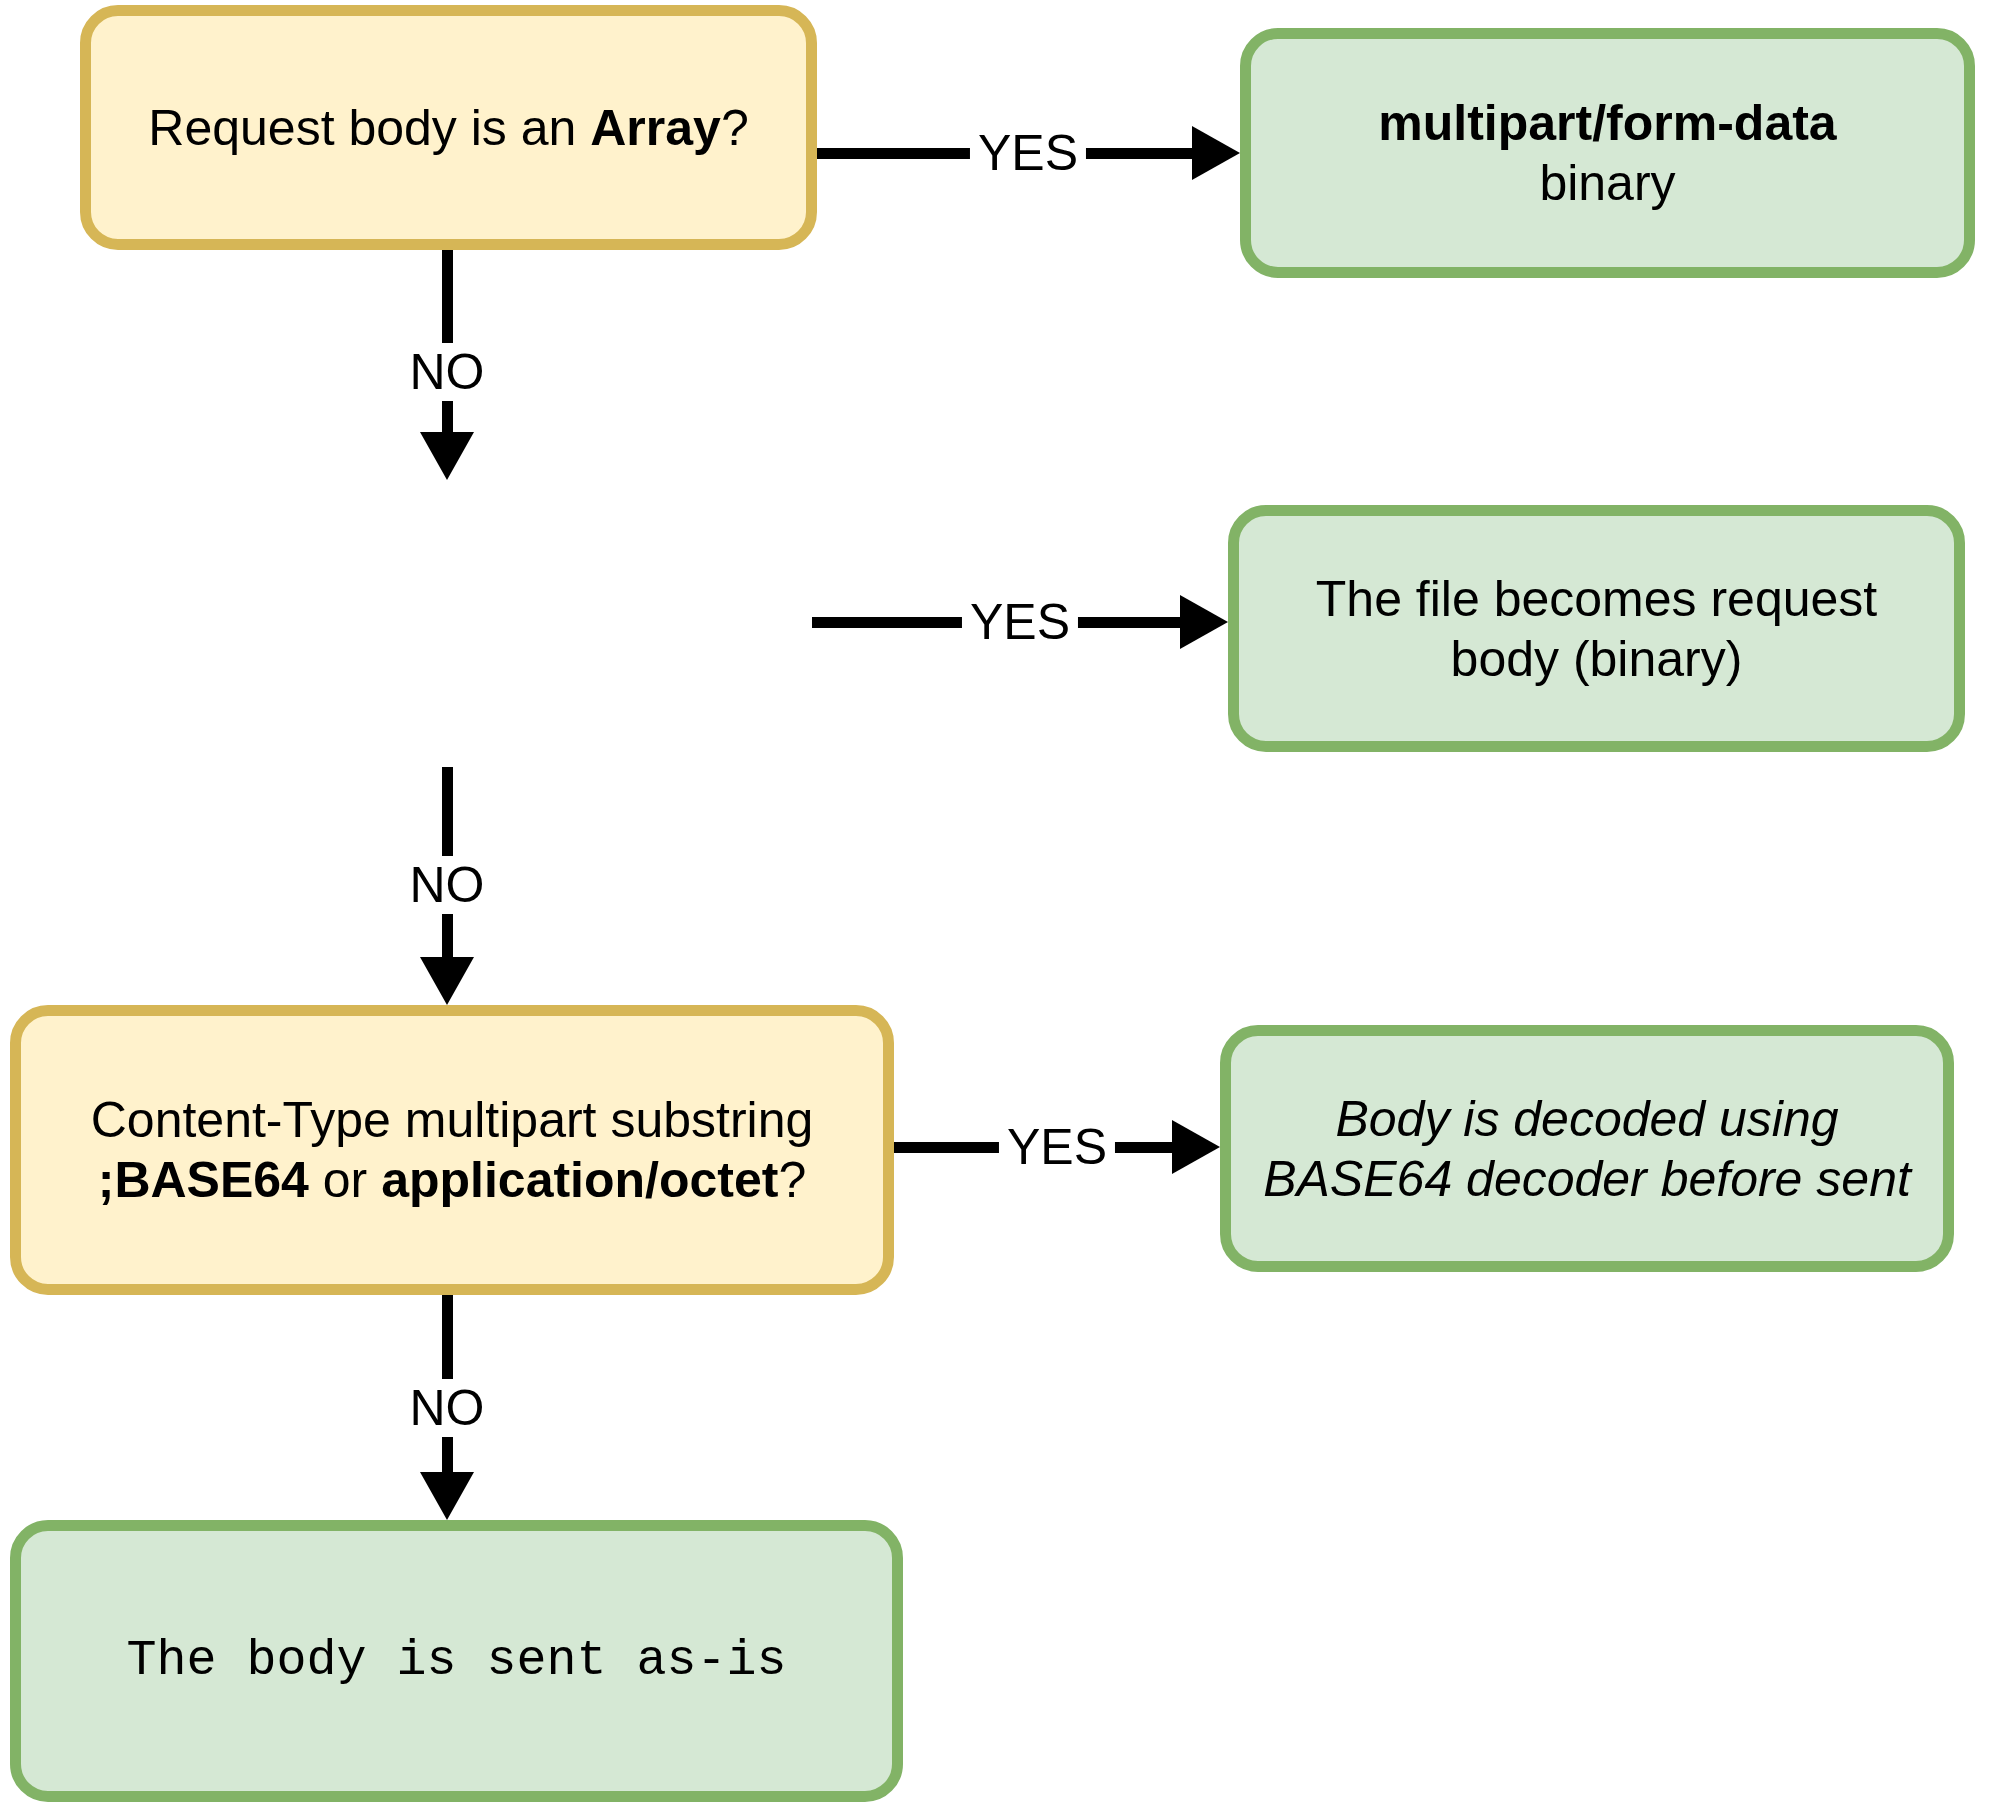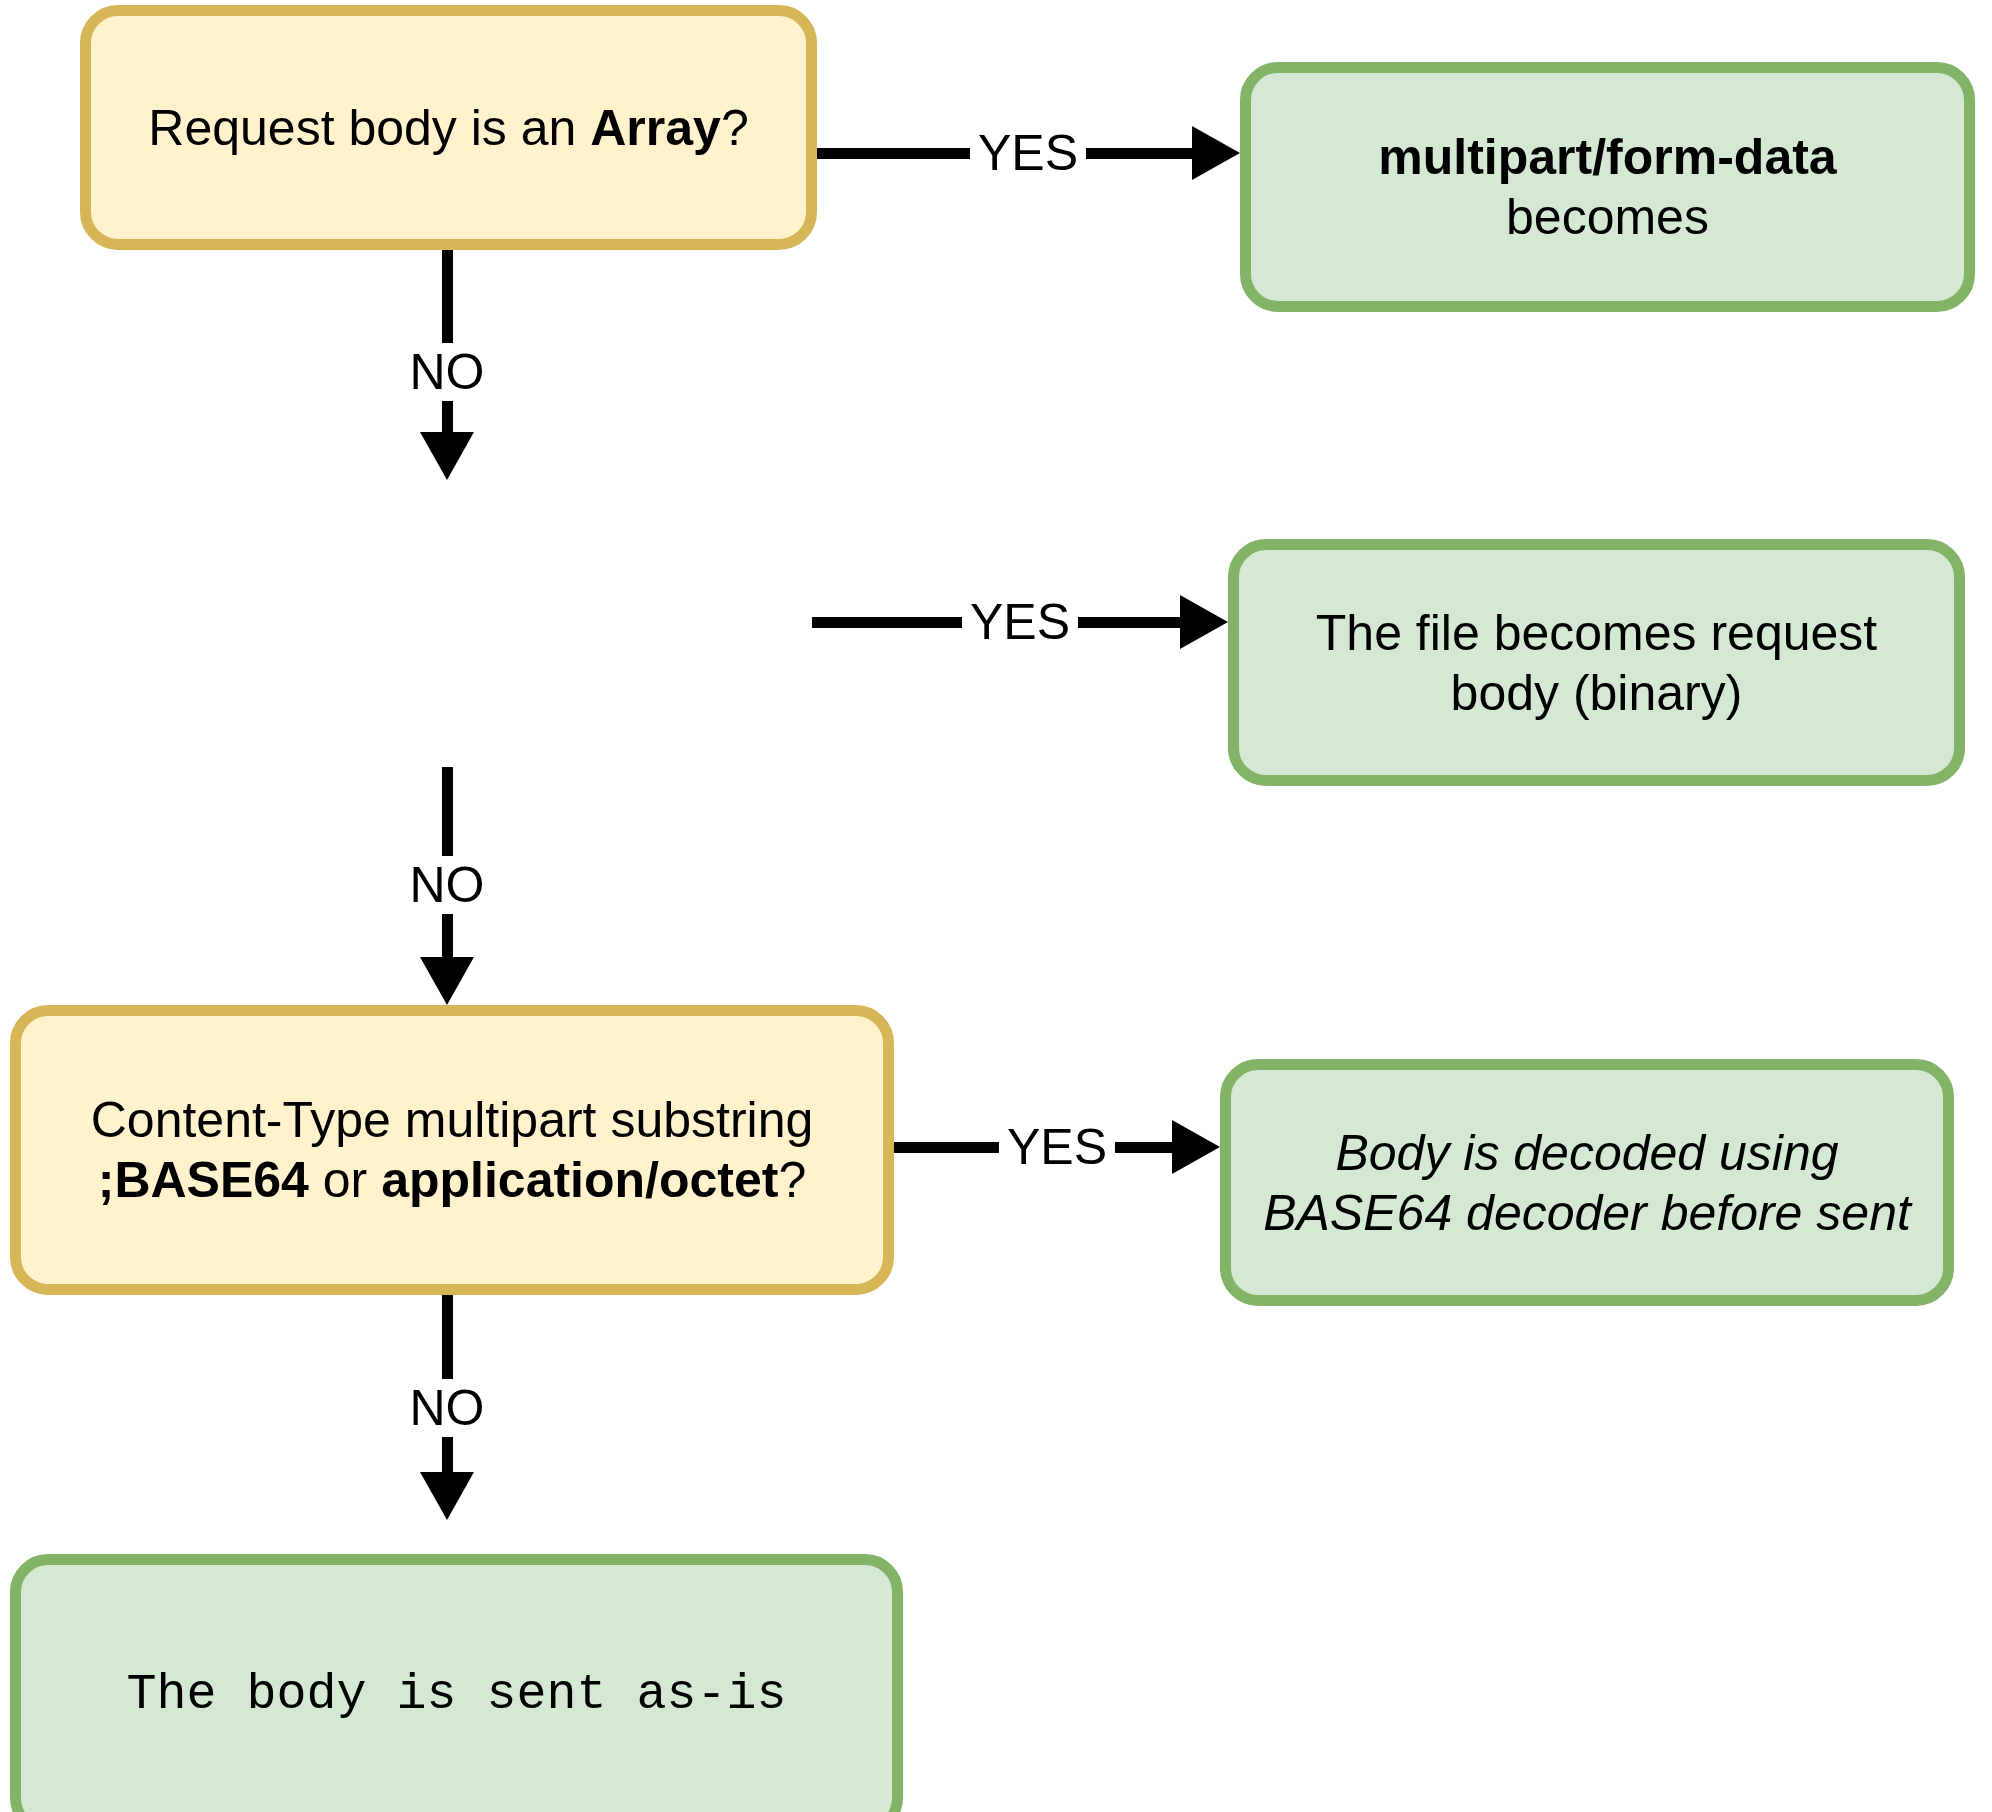--- a/index.html
+++ b/index.html
@@ -27,21 +27,20 @@
     line-height: 1.2;
     padding: 25px 16px;
   }
   .decision {
     background: var(--decision-fill, #FFF2CC);
     border: 11px solid var(--decision-border, #D6B656);
   }
   .result {
     background: var(--result-fill, #D5E8D4);
     border: 11px solid var(--result-border, #82B366);
-    margin-top: 34px;
   }
   .b { font-weight: bold; }
   .vline {
     position: absolute;
     width: 11px;
     background: var(--connector, #000000);
   }
   .hline {
     position: absolute;
     height: 11px;
@@ -82,21 +81,21 @@
     </div>
   </div>
 
   <div class="hline" style="left:817px; top:148px; width:379px;"></div>
   <div class="arrow-right" style="left:1192px; top:126px;"></div>
   <div class="edge-label" style="left:1028px; top:153px;">YES</div>
 
   <div class="node result" style="left:1240px; top:28px; width:735px; height:250px;">
     <div>
       <div class="b">multipart/form-data</div>
-      <div>becomes</div>
+      <div>binary</div>
     </div>
   </div>
 
   <div class="vline" style="left:442px; top:250px; height:184px;"></div>
   <div class="arrow-down" style="left:420px; top:432px;"></div>
   <div class="edge-label" style="left:447px; top:372px;">NO</div>
 
 
   <div class="hline" style="left:812px; top:617px; width:372px;"></div>
   <div class="arrow-right" style="left:1180px; top:595px;"></div>

